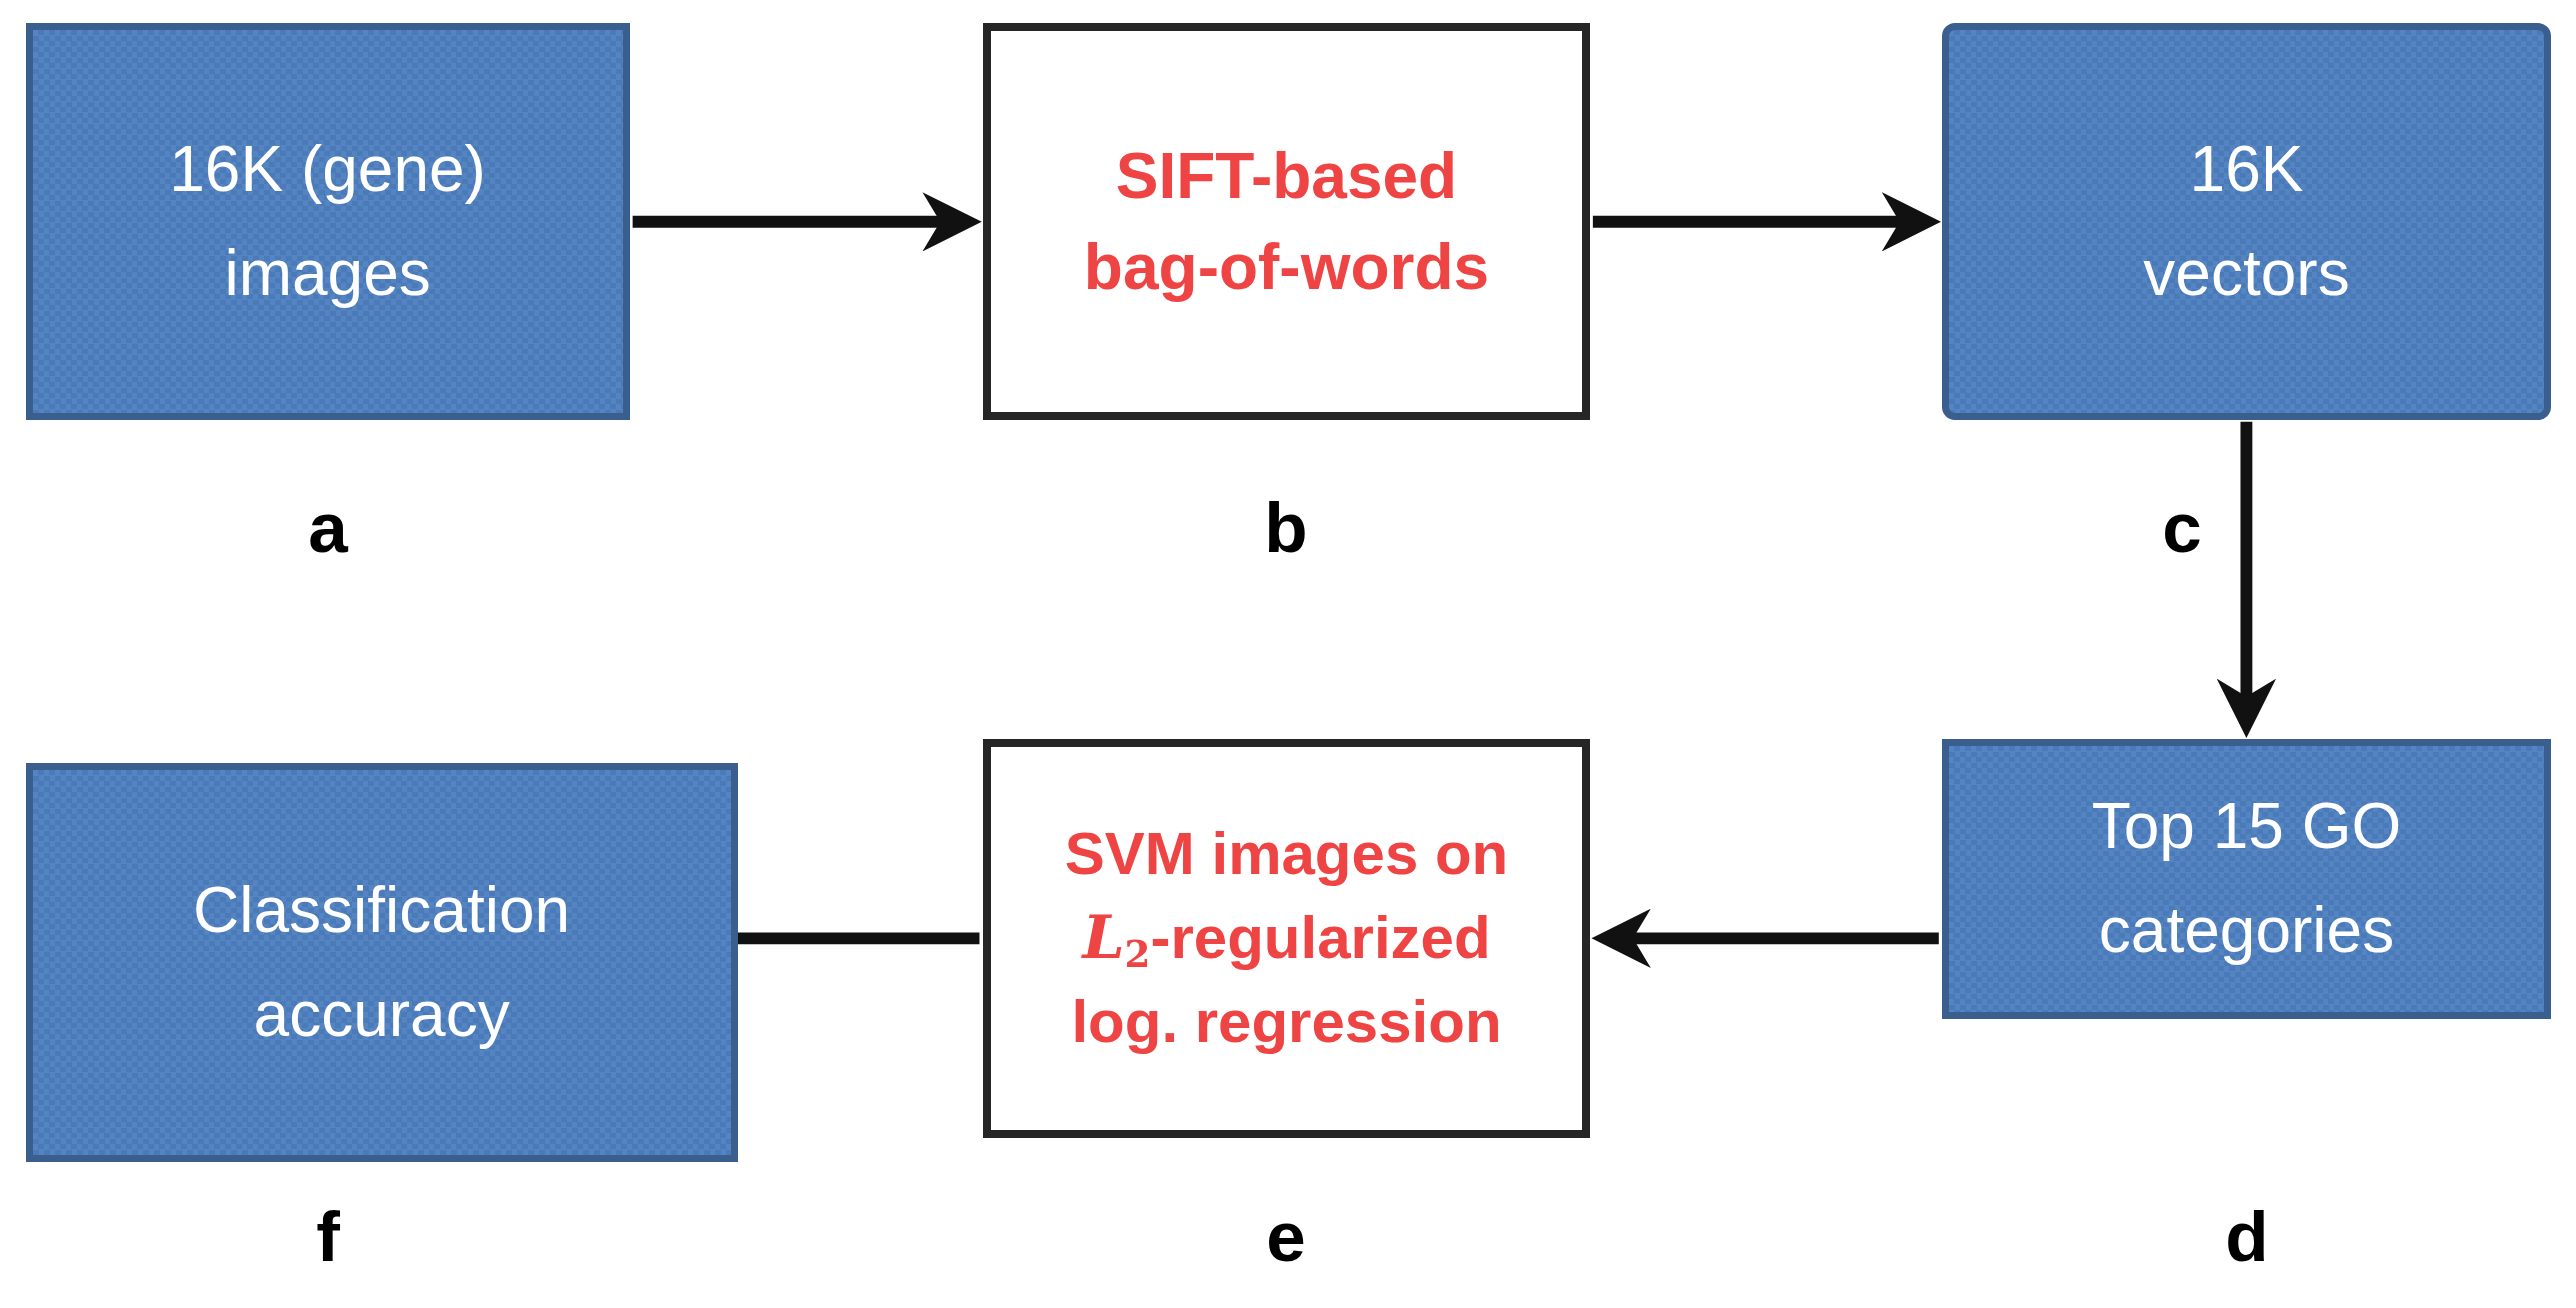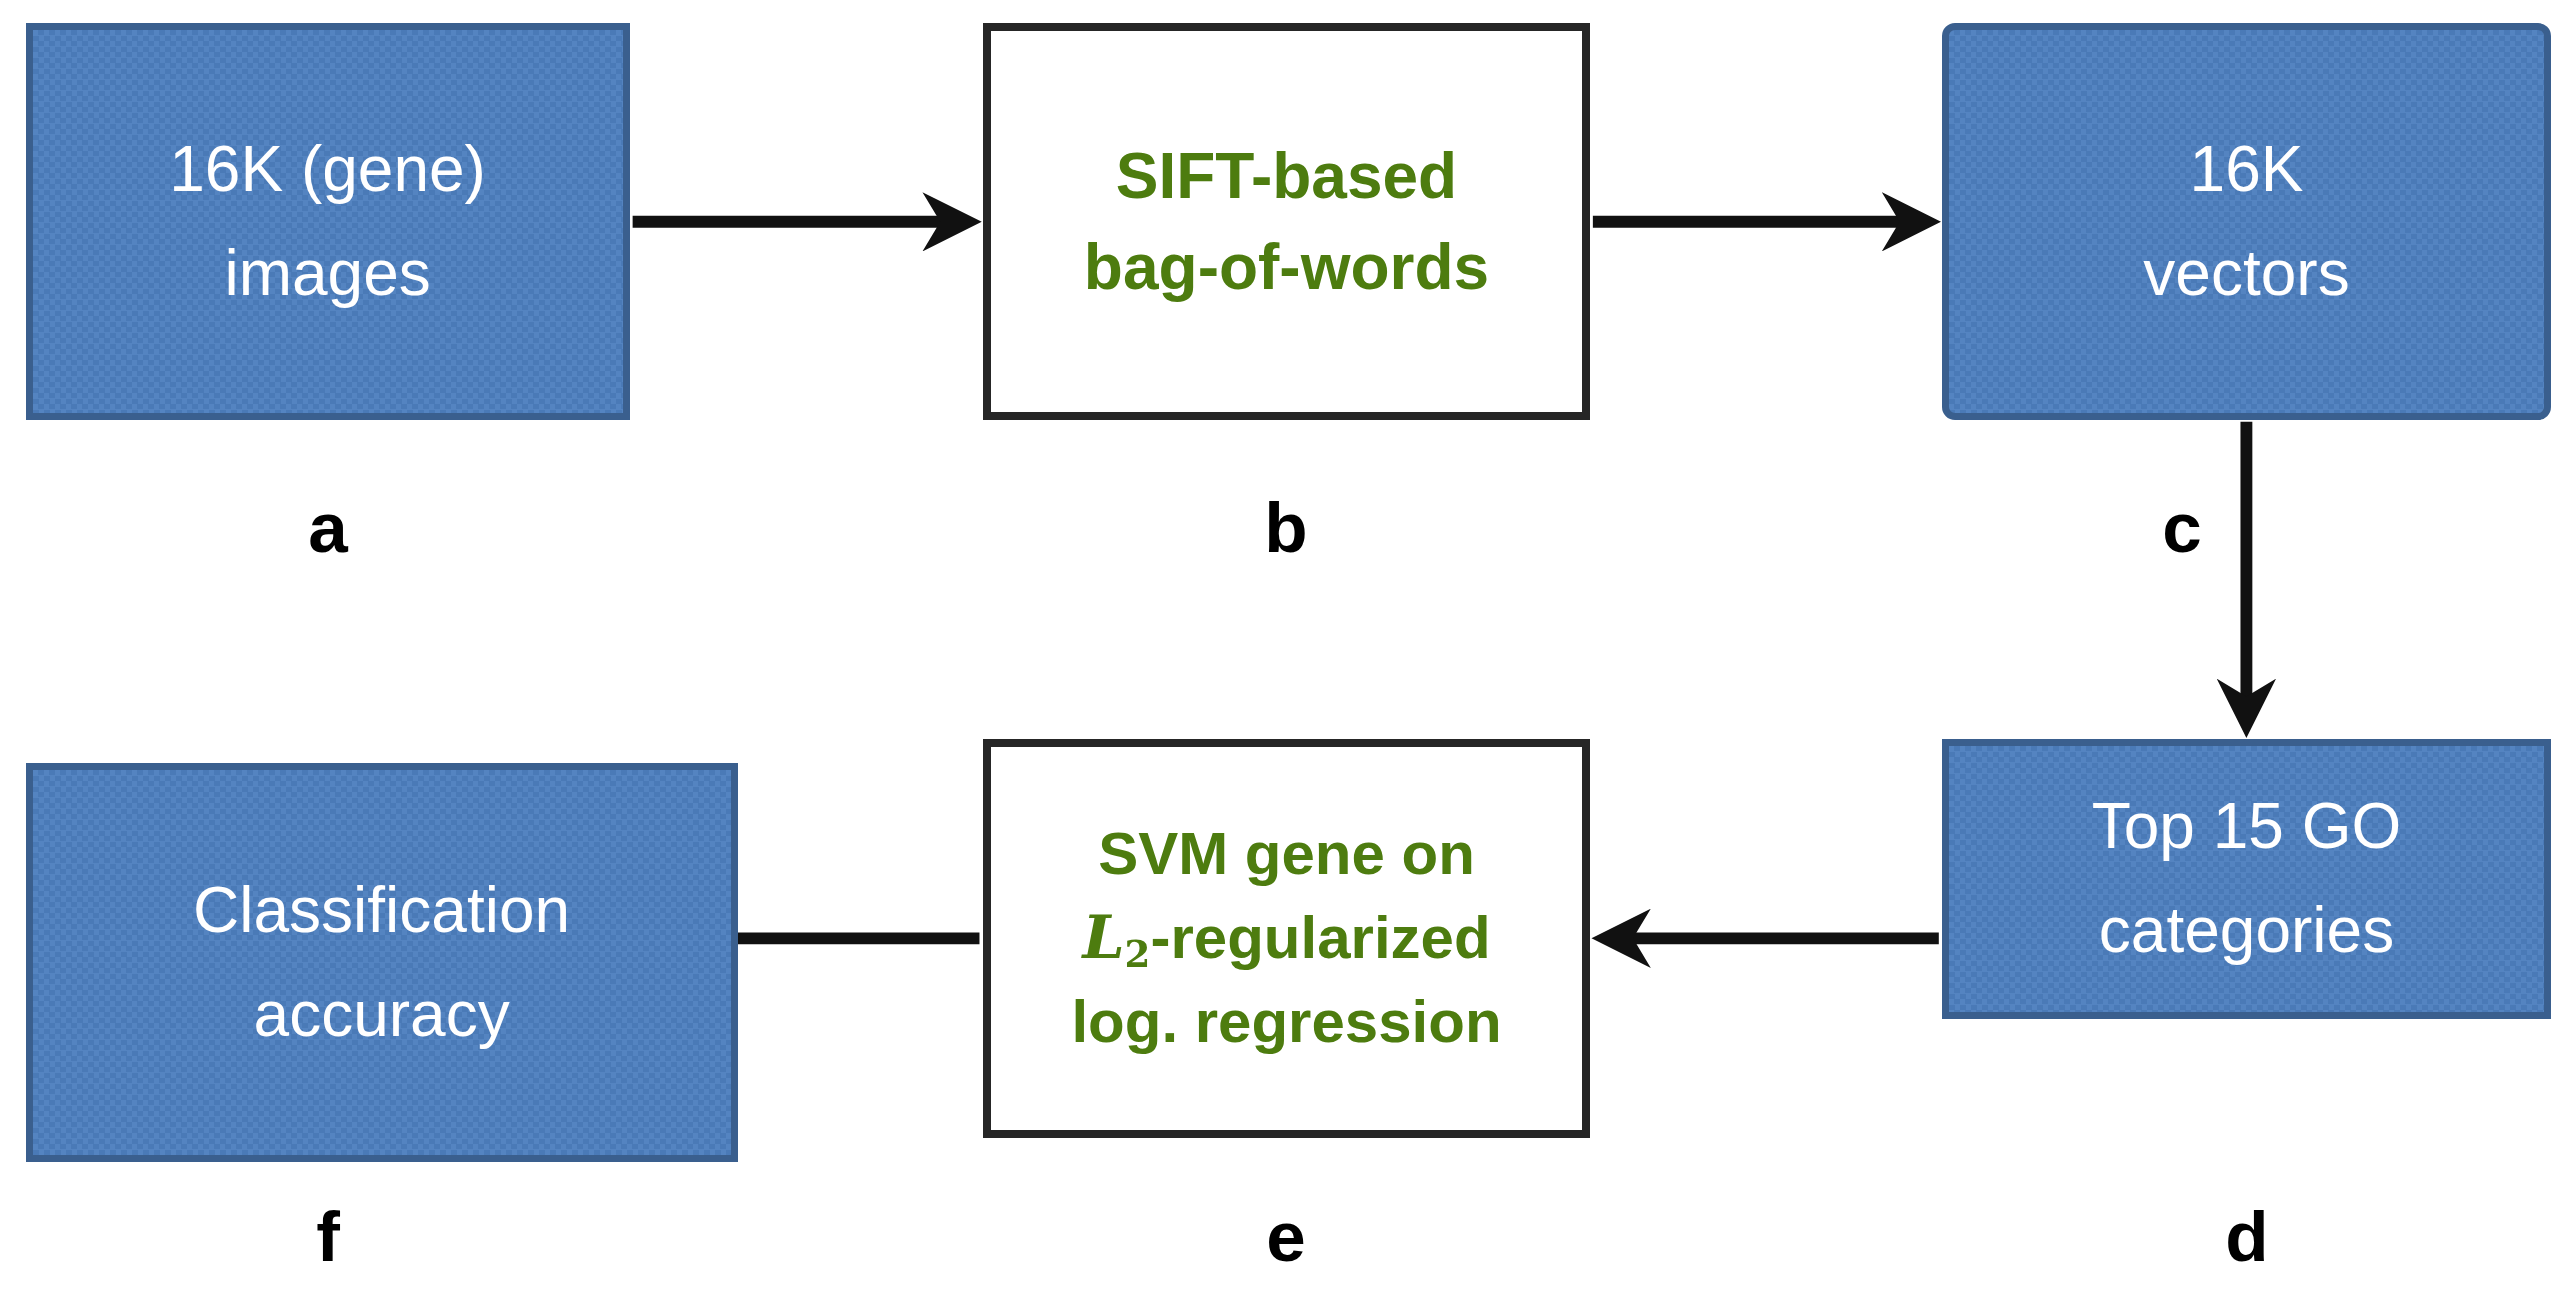--- a/index.html
+++ b/index.html
@@ -25,21 +25,21 @@
     background-size:11px 11px;
     border:7.3px solid #3a5f8e;
     color:#ffffff;
     font-size:64px;
     font-weight:400;
     line-height:1.62;
   }
   .node.white{
     background:#ffffff;
     border:8.2px solid #262626;
-    color:#4d7c0f;
+    color:#ef4444;
     font-size:64px;
     font-weight:700;
     line-height:1.42;
   }
   .node .line{white-space:nowrap;}
   .math-l{
     font-family:"DejaVu Serif", serif;
     font-style:italic;
     font-weight:700;
   }
@@ -92,21 +92,21 @@
     <div class="line">16K</div>
     <div class="line">vectors</div>
   </div>
 
   <div class="node blue" style="left:1942px;top:739px;width:609px;height:280px;">
     <div class="line">Top 15 GO</div>
     <div class="line">categories</div>
   </div>
 
   <div class="node white" style="left:983px;top:739px;width:607px;height:399px;line-height:1.38;font-size:60px;">
-    <div class="line">SVM gene on</div>
+    <div class="line">SVM images on</div>
     <div class="line"><span class="math-l">L</span><span class="math-sub">2</span><span>-regularized</span></div>
     <div class="line">log. regression</div>
   </div>
 
   <div class="node blue" style="left:25.6px;top:763px;width:712px;height:399px;">
     <div class="line">Classification</div>
     <div class="line">accuracy</div>
   </div>
 
   <div class="tag" style="left:264px;top:482px;">a</div>

